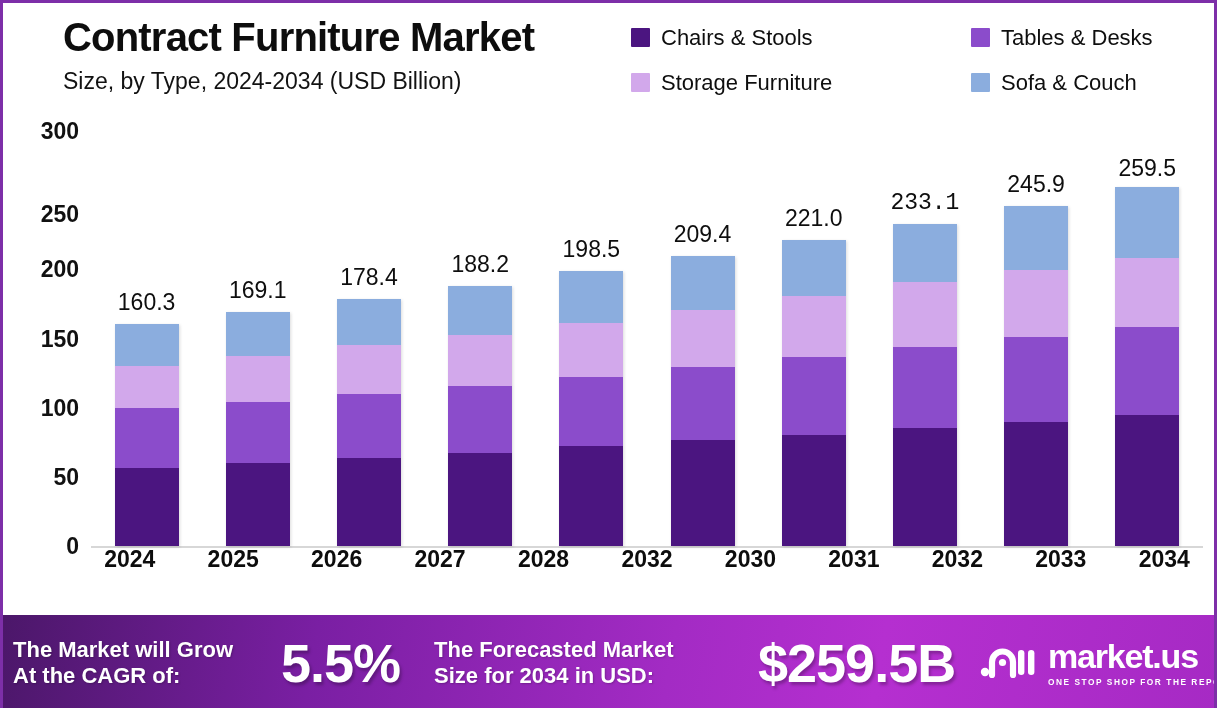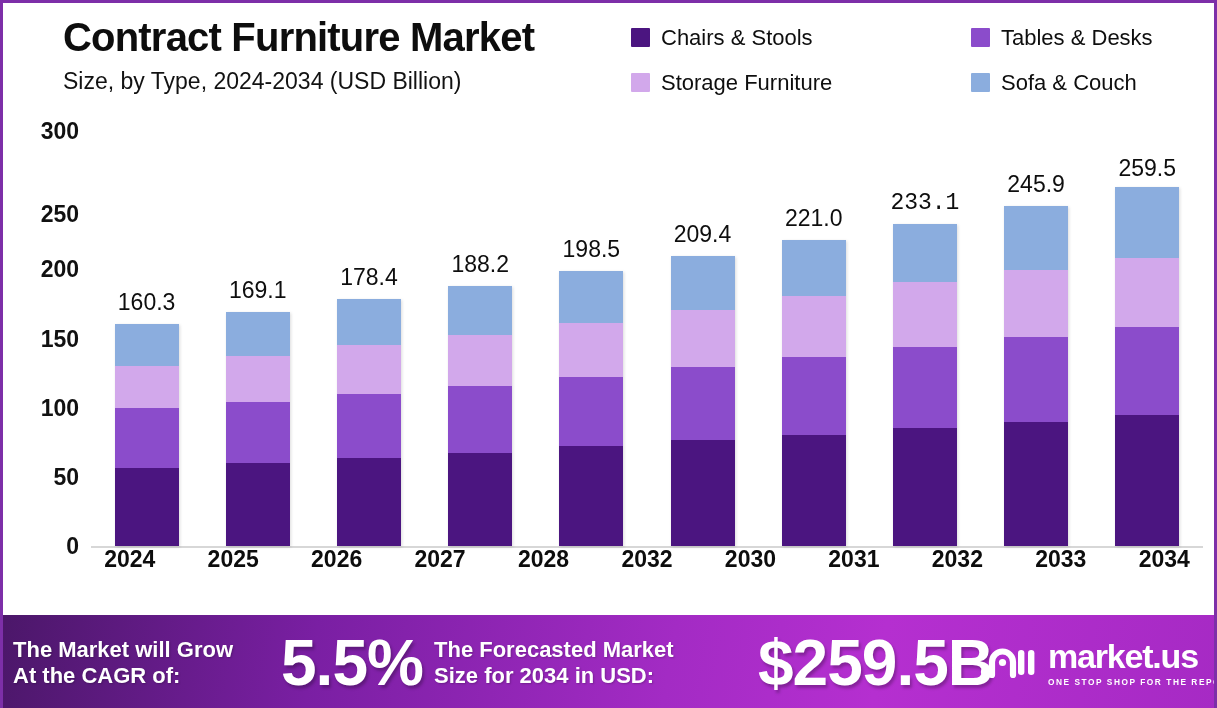--- a/index.html
+++ b/index.html
@@ -156,21 +156,21 @@
     color: #ffffff;
     font-weight: 700;
     line-height: 1.18;
     font-size: 22px;
     text-shadow: 1px 1px 2px rgba(0,0,0,0.22);
     white-space: nowrap;
   }
   .f-big {
     color: #ffffff;
     font-weight: 700;
-    font-size: 64px;
+    font-size: 54px;
     letter-spacing: -1px;
     text-shadow: 2px 3px 3px rgba(0,0,0,0.25);
     white-space: nowrap;
   }
   .f-cagr-text { position: absolute; left: 13px; }
   .f-cagr-val  { position: absolute; left: 281px; }
   .f-size-text { position: absolute; left: 434px; }
   .f-size-val  { position: absolute; left: 758px; }
   .brand {
     position: absolute;

